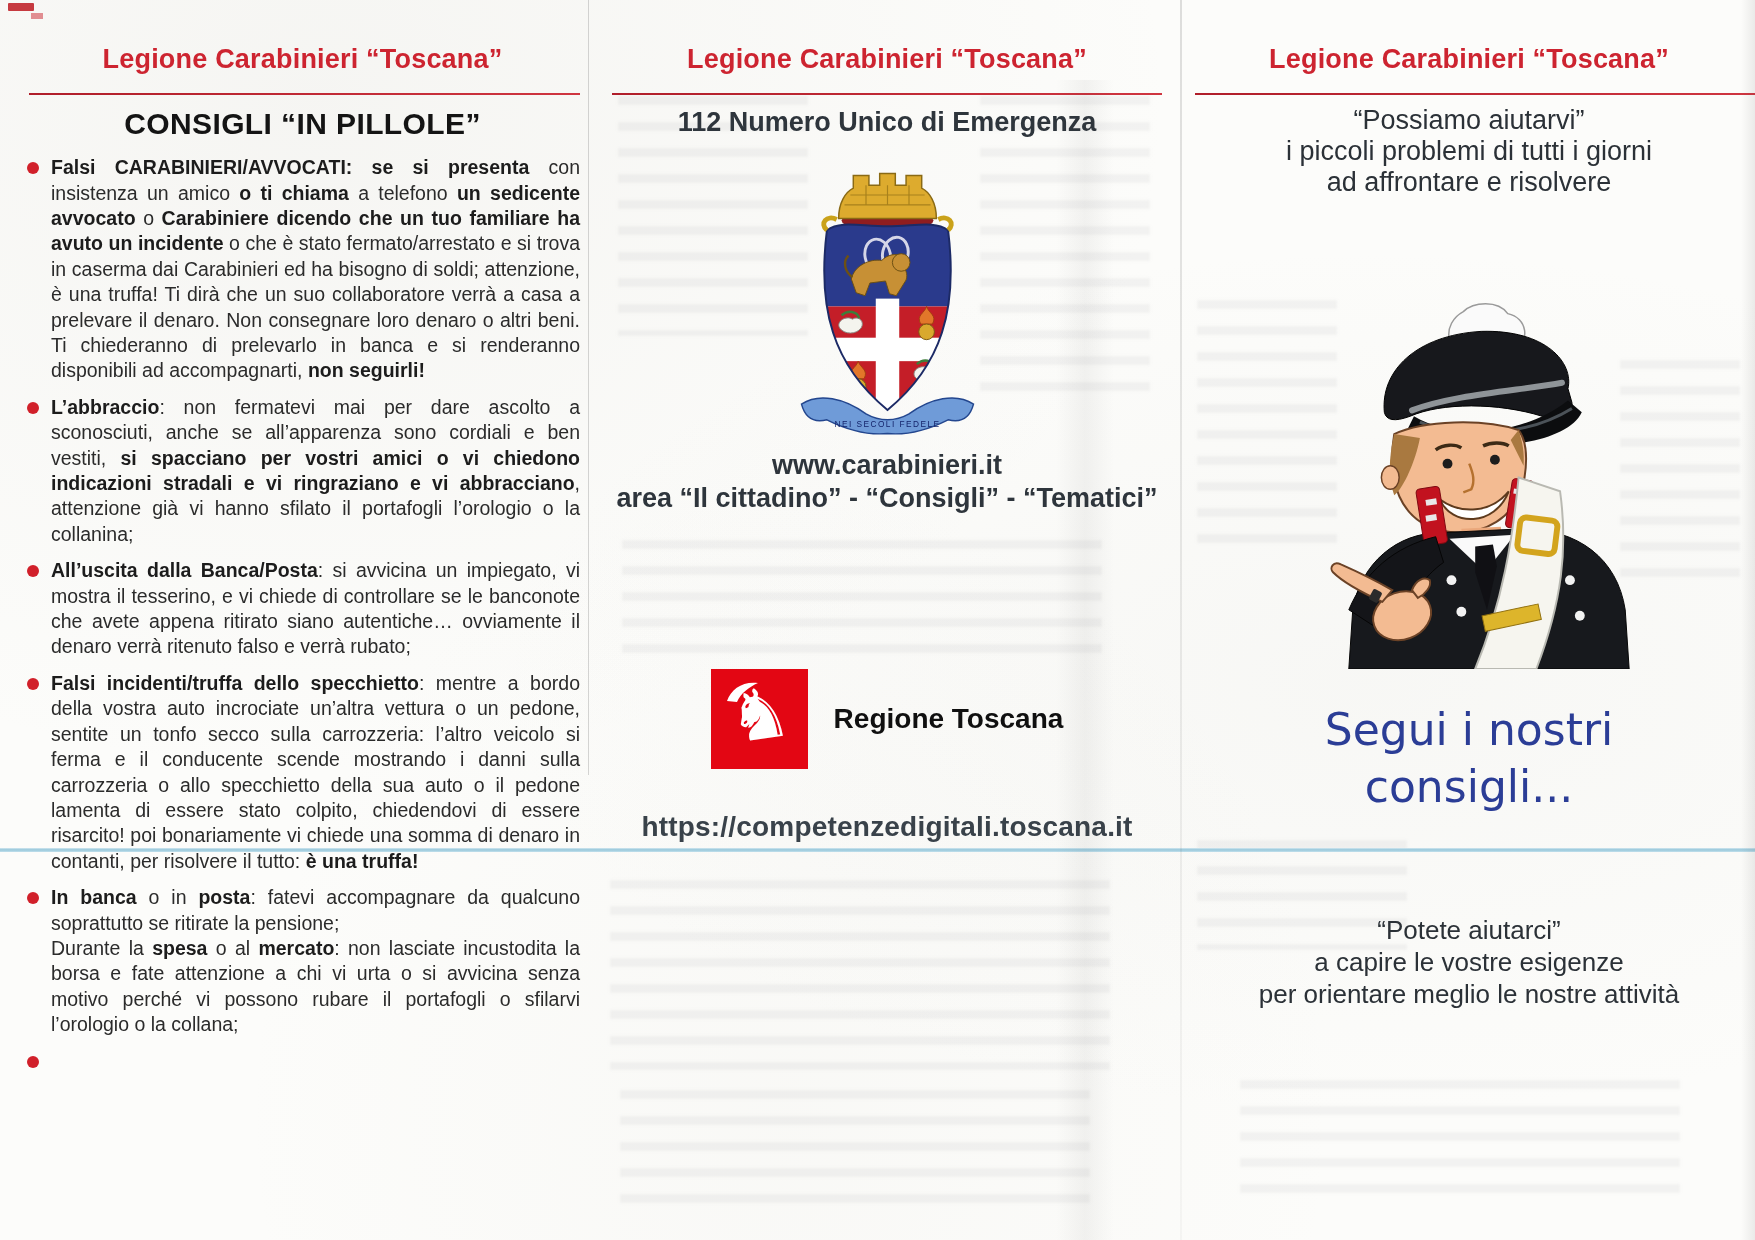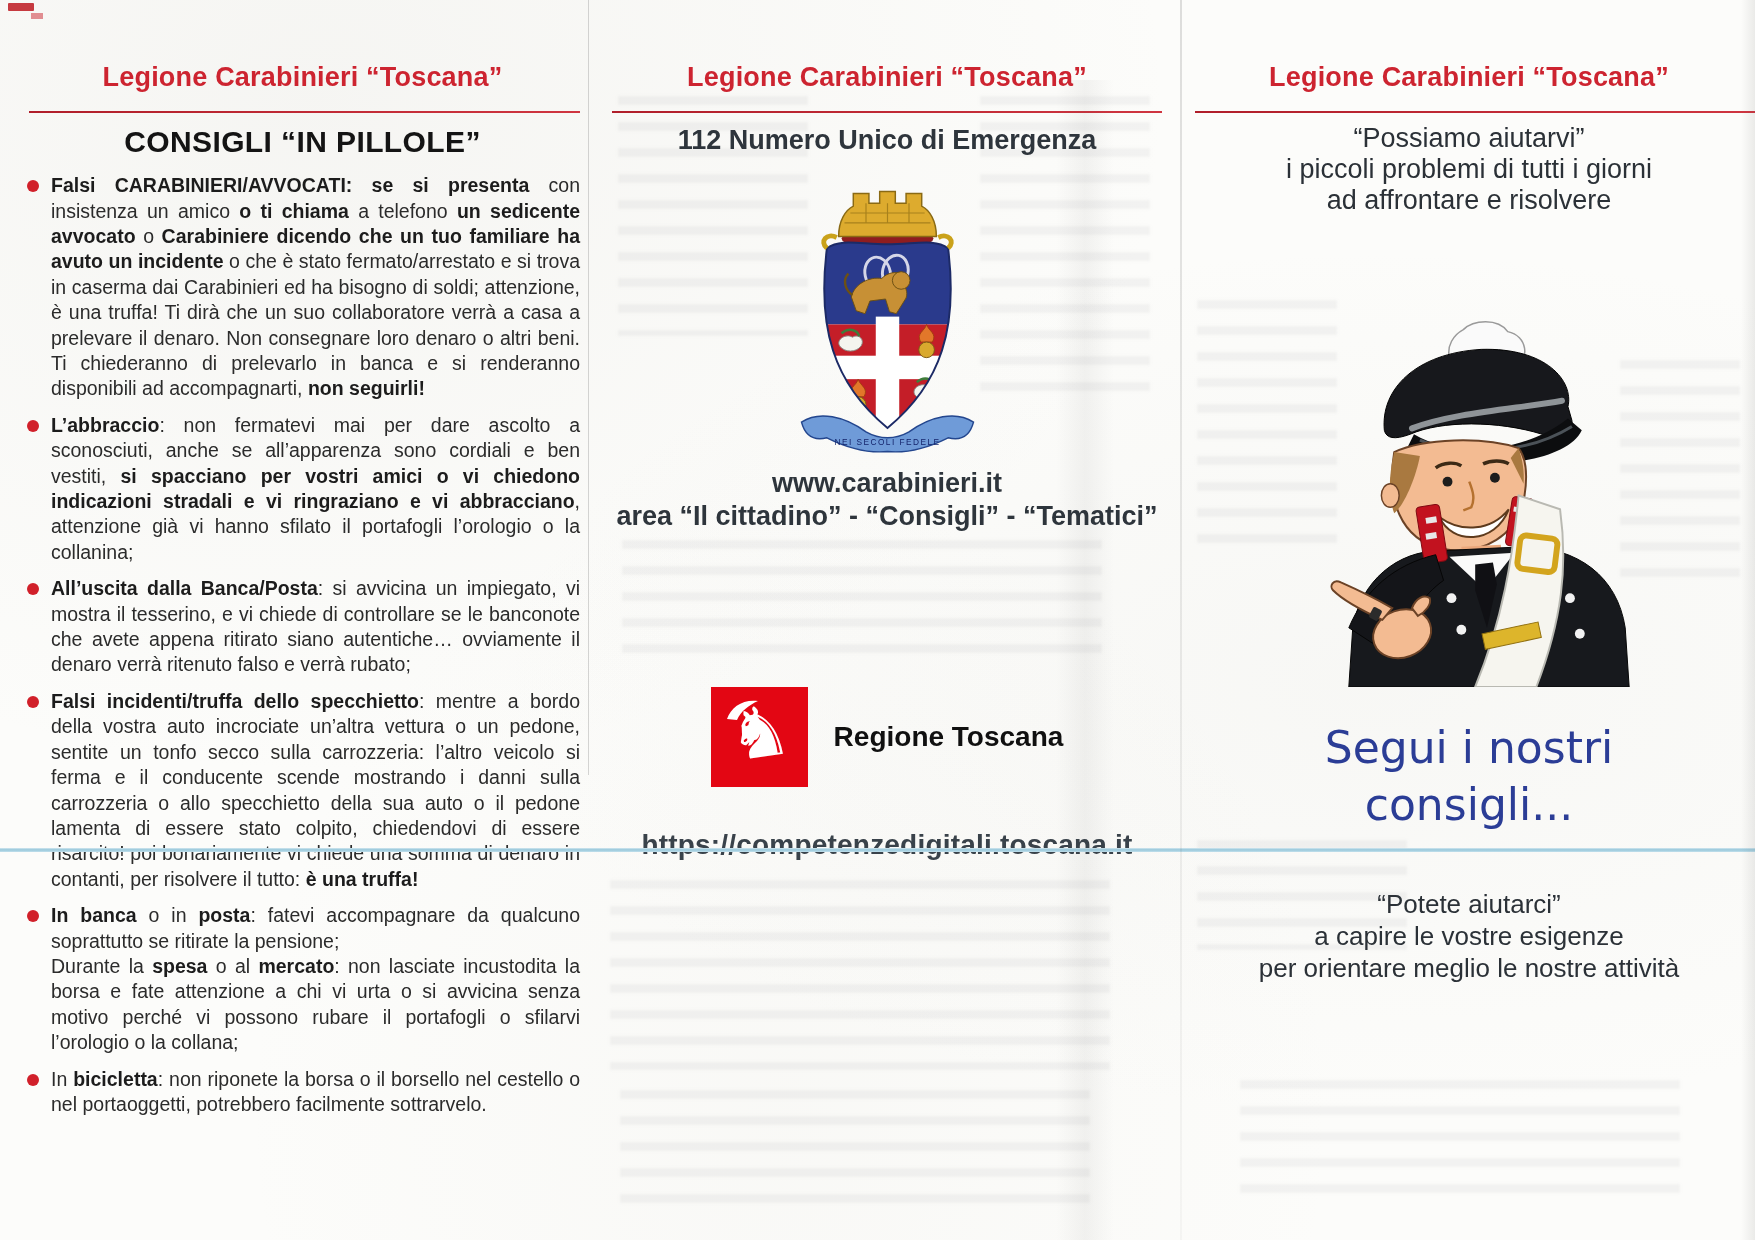--- a/index.html
+++ b/index.html
@@ -21,21 +21,21 @@
   .crease-left { position:absolute; left:588px; top:0; width:1px; height:775px; background:rgba(110,110,110,0.28); }
   .gutter-shadow { position:absolute; left:1056px; top:80px; width:58px; height:1160px;
     background:linear-gradient(90deg, rgba(0,0,0,0) 0%, rgba(60,60,60,0.055) 50%, rgba(0,0,0,0) 100%); }
   .crease-right { position:absolute; left:1180px; top:0; width:2px; height:1240px;
     background:linear-gradient(180deg, rgba(80,80,80,0.18), rgba(80,80,80,0.04)); }
   .edge-right { position:absolute; right:0; top:0; width:14px; height:1240px;
     background:linear-gradient(90deg, rgba(0,0,0,0), rgba(80,80,80,0.10)); }
   .mark-red-1 { position:absolute; left:8px; top:3px; width:26px; height:8px; background:#c63a40; border-radius:1px; }
   .mark-red-2 { position:absolute; left:31px; top:13px; width:12px; height:6px; background:#d4555a; opacity:.65; }
   
-  .col { position:absolute; top:44px; }
+  .col { position:absolute; top:26px; }
   .col-left  { left:25px;  width:555px; }
   .col-mid   { left:612px; width:550px; text-align:center; }
   .col-right { left:1195px; width:548px; text-align:center; }
   .col-header { font-size:27px; font-weight:bold; color:#cd2430; text-align:center; letter-spacing:0.2px; }
   .red-rule { height:2px; background:linear-gradient(90deg,#b01e2a,#cf3540); margin:14px 0 0; }
   .col-right .red-rule { margin-right:-12px; }
   .col-left .red-rule { margin-left:4px; }
   
   .panel-title { font-size:30px; font-weight:bold; color:#141414; text-align:center; margin:12px 0 0; letter-spacing:0.4px; }
   ul.bullets { list-style:none; margin:14px 0 0; padding:0; }
@@ -55,21 +55,21 @@
     transform:rotate(-8deg) translate(1px,-4px); }
   .wing { position:absolute; left:14px; top:12px; }
   .region-label { font-size:28px; font-weight:bold; color:#101010; }
   .digital-url { font-size:28px; font-weight:bold; color:#39424a; margin-top:42px; letter-spacing:0.2px; }
   
   .help-title { font-size:27px; font-weight:normal; color:#2b3137; margin-top:10px; line-height:31px; }
   .help-line { font-size:27px; color:#2b3137; line-height:31px; }
   .mascot { display:block; margin:86px 0 0 128px; }
   .slogan { font-family:"DejaVu Sans", sans-serif; font-size:44px;
     color:#2b3d96; line-height:57px; margin-top:32px; }
-  .help2 { margin-top:56px; }
+  .help2 { margin-top:100px; }
   .help2 .help-title { font-size:26px; }
   .help2 .help-line { font-size:26px; line-height:32px; }
 </style>
 </head>
 <body>
 
 <div class="page">
 
   <div class="mark-red-1"></div>
   <div class="mark-red-2"></div>
@@ -86,21 +86,21 @@
   <section class="col col-left">
     <h1 class="col-header">Legione Carabinieri “Toscana”</h1>
     <div class="red-rule"></div>
     <h2 class="panel-title">CONSIGLI “IN PILLOLE”</h2>
     <ul class="bullets">
       <li><span class="dot"></span><span><b>Falsi CARABINIERI/AVVOCATI: se si presenta</b><span> con insistenza un amico </span><b>o ti chiama</b><span> a telefono </span><b>un sedicente avvocato</b><span> o </span><b>Carabiniere dicendo che un tuo familiare ha avuto un incidente</b><span> o che è stato fermato/arrestato e si trova in caserma dai Carabinieri ed ha bisogno di soldi; attenzione, è una truffa! Ti dirà che un suo collaboratore verrà a casa a prelevare il denaro. Non consegnare loro denaro o altri beni. Ti chiederanno di prelevarlo in banca e si renderanno disponibili ad accompagnarti, </span><b>non seguirli!</b></span></li>
       <li><span class="dot"></span><span><b>L’abbraccio</b><span>: non fermatevi mai per dare ascolto a sconosciuti, anche se all’apparenza sono cordiali e ben vestiti, </span><b>si spacciano per vostri amici o vi chiedono indicazioni stradali e vi ringraziano e vi abbracciano</b><span>, attenzione già vi hanno sfilato il portafogli l’orologio o la collanina;</span></span></li>
       <li><span class="dot"></span><span><b>All’uscita dalla Banca/Posta</b><span>: si avvicina un impiegato, vi mostra il tesserino, e vi chiede di controllare se le banconote che avete appena ritirato siano autentiche… ovviamente il denaro verrà ritenuto falso e verrà rubato;</span></span></li>
       <li><span class="dot"></span><span><b>Falsi incidenti/truffa dello specchietto</b><span>: mentre a bordo della vostra auto incrociate un’altra vettura o un pedone, sentite un tonfo secco sulla carrozzeria: l’altro veicolo si ferma e il conducente scende mostrando i danni sulla carrozzeria o allo specchietto della sua auto o il pedone lamenta di essere stato colpito, chiedendovi di essere risarcito! poi bonariamente vi chiede una somma di denaro in contanti, per risolvere il tutto: </span><b>è una truffa!</b></span></li>
       <li><span class="dot"></span><span><b>In banca</b><span> o in </span><b>posta</b><span>: fatevi accompagnare da qualcuno soprattutto se ritirate la pensione;</span><br><span>Durante la </span><b>spesa</b><span> o al </span><b>mercato</b><span>: non lasciate incustodita la borsa e fate attenzione a chi vi urta o si avvicina senza motivo perché vi possono rubare il portafogli o sfilarvi l’orologio o la collana;</span></span></li>
-      <li><span class="dot"></span><span><span>In </span><b>bicicletta</b><span>: non riponete la borsa o il borsello nel cestello o nel portaoggetti, potrebbero facilmente sottrarvelo.</span></span></li>
+      <li><span class="dot"></span></li>
     </ul>
   </section>
 
   <section class="col col-mid">
     <h1 class="col-header">Legione Carabinieri “Toscana”</h1>
     <div class="red-rule"></div>
     <h2 class="emergency">112 Numero Unico di Emergenza</h2>
 
     <svg class="crest" viewBox="0 0 220 290" width="215" height="285">
       <g>

